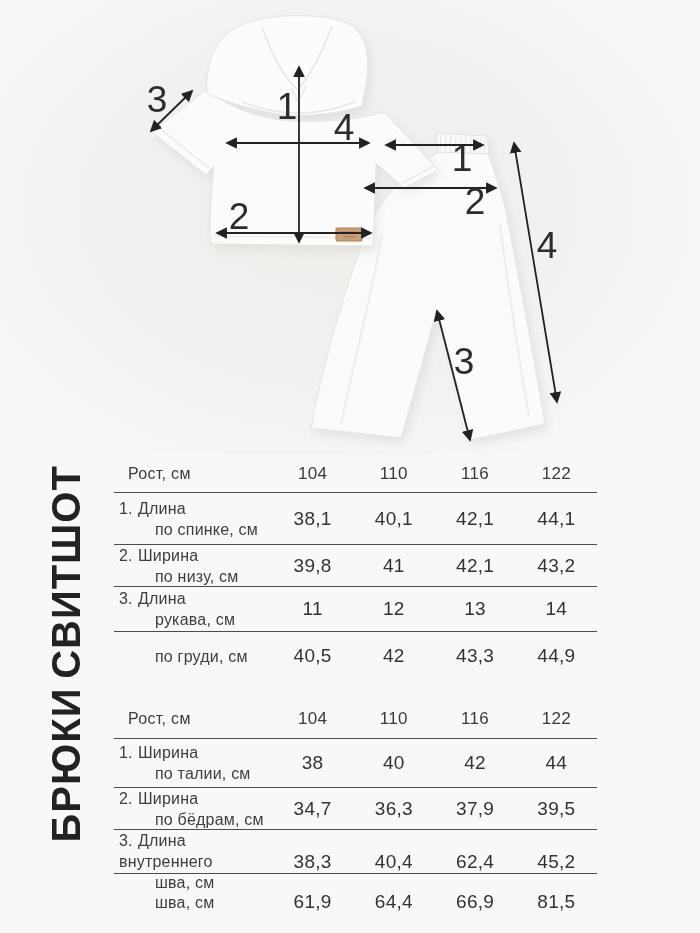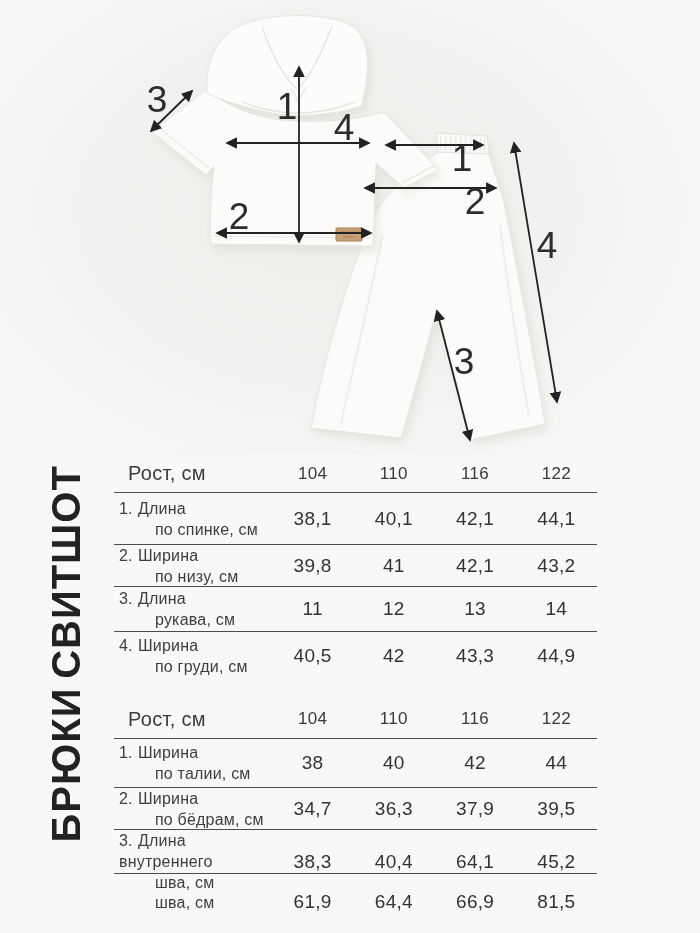--- a/index.html
+++ b/index.html
@@ -26,21 +26,21 @@
     display:grid;
     grid-template-columns:158px repeat(4, 81.25px);
     box-sizing:border-box;
     align-items:center;
   }
   .thead{border-bottom:1.6px solid #4c4c4c;}
   .trow + .trow{border-top:0;}
   .data-row{border-bottom:1.6px solid #4c4c4c;}
   .data-row.last{border-bottom:0;}
   .hlabel{
-    font-size:20px;color:#3c3c3c;letter-spacing:.3px;
+    font-size:16px;color:#3c3c3c;letter-spacing:.3px;
     padding-left:14px;
   }
   .hsize{
     font-size:17px;color:#3a3a3a;text-align:center;letter-spacing:.3px;
   }
   .rlabel{
     font-size:16px;color:#3e3e3e;line-height:21px;
     padding-left:5px;letter-spacing:.2px;
   }
   .rlabel .lnum{display:inline-block;width:19px;}
@@ -185,21 +185,20 @@
         <div><span class="lnum">3.</span><span>Длина</span></div>
         <div class="l2">рукава, см</div>
       </div>
       <div class="rval">11</div>
       <div class="rval">12</div>
       <div class="rval">13</div>
       <div class="rval">14</div>
     </div>
     <div class="trow data-row last" style="height:48px;">
       <div class="rlabel">
-        <div><span class="lnum">4.</span><span>Ширина</span></div>
         <div class="l2">по груди, см</div>
       </div>
       <div class="rval">40,5</div>
       <div class="rval">42</div>
       <div class="rval">43,3</div>
       <div class="rval">44,9</div>
     </div>
   </div>
 
   <div class="size-table" style="top:700px;">
@@ -230,21 +229,21 @@
       <div class="rval">37,9</div>
       <div class="rval">39,5</div>
     </div>
     <div class="trow data-row" style="height:44px;">
       <div class="rlabel">
         <div><span class="lnum">3.</span><span>Длина внутреннего</span></div>
         <div class="l2">шва, см</div>
       </div>
       <div class="rval">38,3</div>
       <div class="rval">40,4</div>
-      <div class="rval">64,1</div>
+      <div class="rval">62,4</div>
       <div class="rval">45,2</div>
     </div>
     <div class="trow data-row last" style="height:56px;">
       <div class="rlabel">
         <div class="l2">шва, см</div>
       </div>
       <div class="rval">61,9</div>
       <div class="rval">64,4</div>
       <div class="rval">66,9</div>
       <div class="rval">81,5</div>

